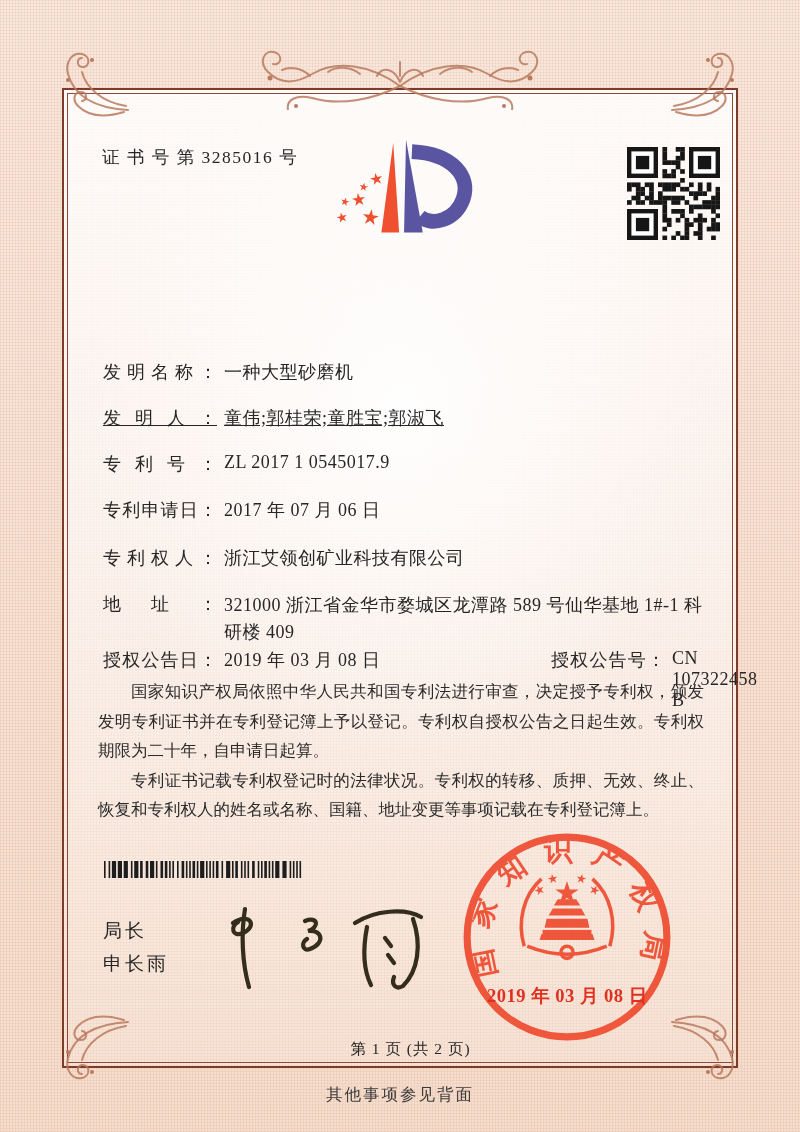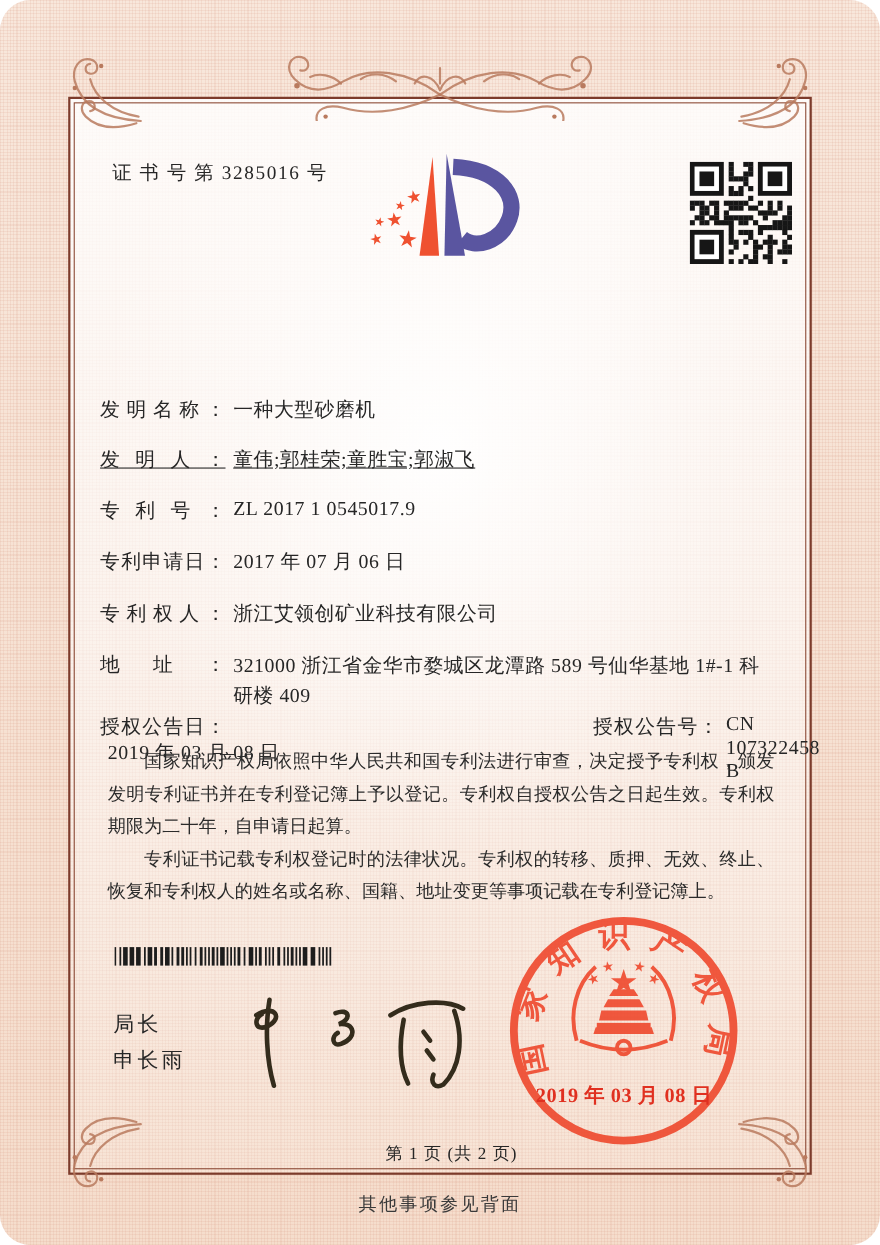--- a/index.html
+++ b/index.html
@@ -4,29 +4,28 @@
 <style>
   html,body{margin:0;padding:0;}
   .page{
     position:relative; width:800px; height:1132px; overflow:hidden;
     font-family:"Liberation Serif","DejaVu Serif",serif; color:#262626;
     background:
       radial-gradient(ellipse 420px 480px at 50% 36%, rgba(255,255,255,.95), rgba(255,255,255,0) 75%),
       repeating-linear-gradient(0deg, rgba(213,146,124,.14) 0 1px, rgba(0,0,0,0) 1px 3px),
       repeating-linear-gradient(90deg, rgba(213,146,124,.14) 0 1px, rgba(0,0,0,0) 1px 3px),
       linear-gradient(180deg,#f8e7db,#f5ddcc);
-    border-radius: 28px;
   }
   .frame{position:absolute; left:62px; top:88px; right:62px; bottom:64px;
     border:2.5px solid #7c3b2b; background:linear-gradient(180deg, rgba(255,255,255,.85), rgba(255,255,255,.55) 55%, rgba(255,250,245,.2));}
   .frame-inner{position:absolute; inset:3px; border:1px solid #8d4b37;}
   .abs{position:absolute;}
   .cert-no{left:102px; top:145px; font-size:17.5px; letter-spacing:1.5px;}
   .title{left:0; right:0; top:264px; text-align:center; font-size:38px; font-weight:700; letter-spacing:8px; text-indent:8px;}
-  .row{position:absolute; left:91px; display:flex; align-items:flex-start; font-size:18px;}
+  .row{position:absolute; left:103px; display:flex; align-items:flex-start; font-size:18px;}
   .flabel{display:inline-block; width:114px; text-align:justify; text-align-last:justify; flex:none;}
   .fvalue{margin-left:7px; letter-spacing:.5px;}
   .addr .fvalue{width:486px; line-height:27px;}
   .pair2{position:absolute; left:448px; top:0; display:flex;}
   .bodytext{left:98px; width:606px; top:677px; font-size:16.5px; line-height:29.5px; color:#2b2b2b; text-align:justify;}
   .bodytext p{margin:0; text-indent:2em;}
   .director{left:103px; font-size:19px; letter-spacing:3px;}
   .seal-date{left:487px; top:983px; font-size:18.5px; color:#e03020; font-weight:700; letter-spacing:.5px;}
   .page-ind{left:0; right:0; top:1039px; text-align:center; font-size:15.5px; letter-spacing:1px;margin-left:21px;}
   .back-note{left:0; right:0; top:1084px; text-align:center; font-size:16.5px; letter-spacing:2px; color:#3a3a3a;}
@@ -260,21 +259,21 @@
     <span class="fvalue">2017 年 07 月 06 日</span>
   </div>
   <div class="row" style="top:546px;">
     <span class="flabel">专利权人：</span>
     <span class="fvalue">浙江艾领创矿业科技有限公司</span>
   </div>
   <div class="row addr" style="top:592px;">
     <span class="flabel">地址：</span>
     <span class="fvalue">321000 浙江省金华市婺城区龙潭路 589 号仙华基地 1#-1 科研楼 409</span>
   </div>
-  <div class="row" style="top:648px; width:600px;flex-direction:column;">
+  <div class="row" style="top:648px; width:600px;">
     <span class="flabel">授权公告日：</span>
     <span class="fvalue">2019 年 03 月 08 日</span>
     <span class="pair2">
       <span class="flabel">授权公告号：</span>
       <span class="fvalue">CN 107322458 B</span>
     </span>
   </div>
 
   <div class="abs bodytext">
     <p>国家知识产权局依照中华人民共和国专利法进行审查，决定授予专利权，颁发发明专利证书并在专利登记簿上予以登记。专利权自授权公告之日起生效。专利权期限为二十年，自申请日起算。</p>

